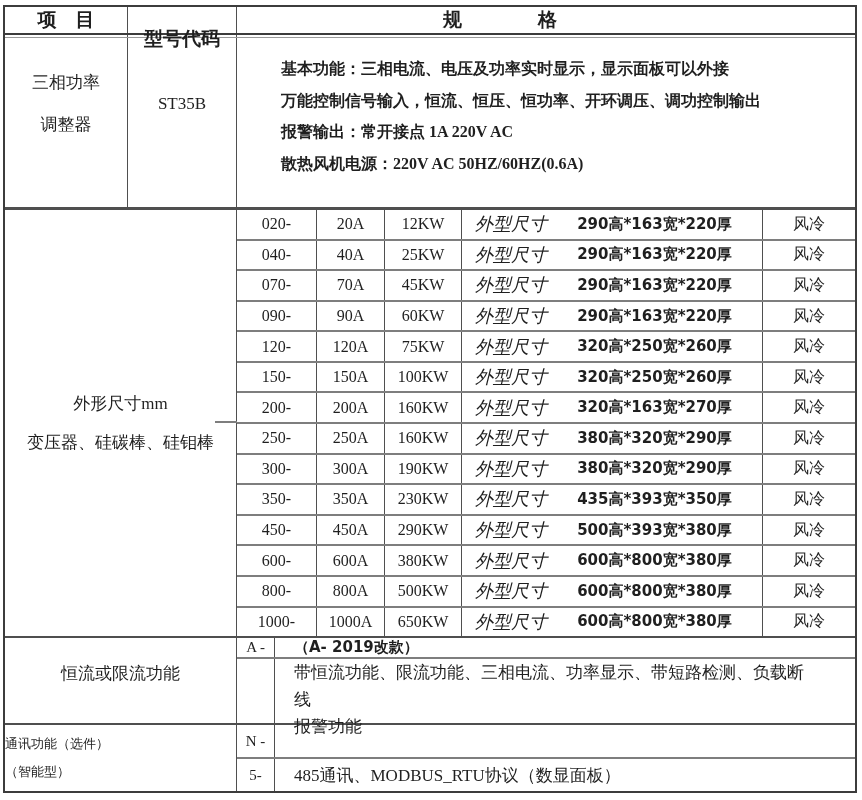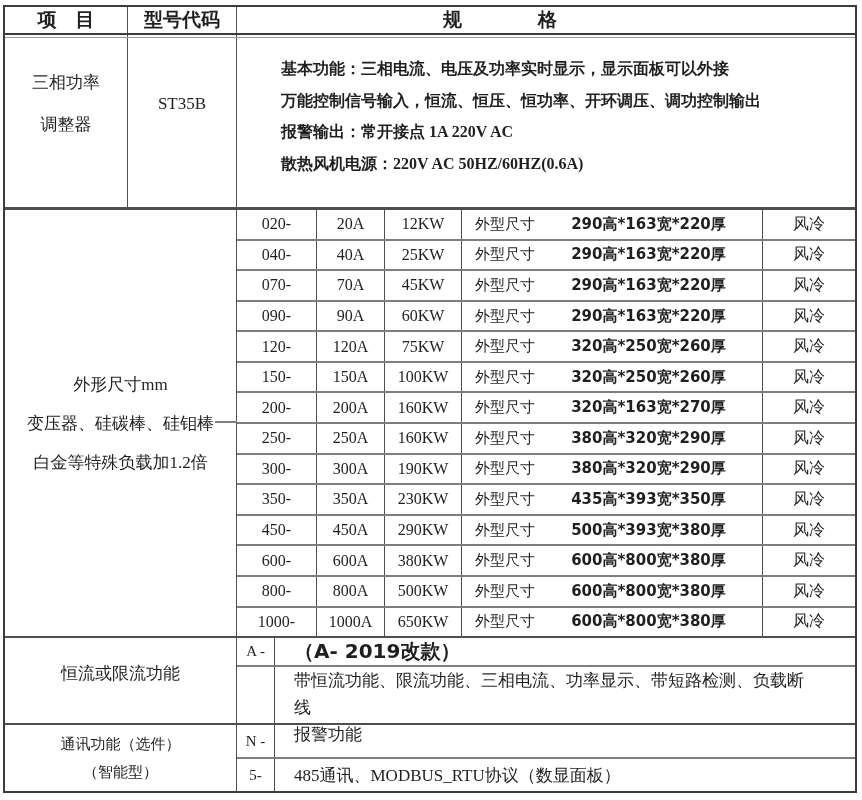--- a/index.html
+++ b/index.html
@@ -18,21 +18,21 @@
   .frame{position:absolute;left:3px;top:5px;width:854px;height:788px;border:2px solid var(--line-dark);}
 
   
   .hline{position:absolute;background:var(--line-dark);}
   .vline{position:absolute;background:var(--line-mid);width:1px;}
 
   
   .hdr{position:absolute;top:7px;height:26px;display:flex;align-items:center;justify-content:center;
        font-weight:bold;font-size:19px;letter-spacing:0;}
   .hdr-item{left:5px;width:122px;}
-  .hdr-model{left:128px;width:108px;}
+  .hdr-model{left:128px;width:108px;margin-top:19px;}
   .hdr-spec{left:237px;width:618px;padding-right:92px;}
 
   
   .info-name{position:absolute;left:5px;top:34px;width:122px;height:140px;
              display:flex;flex-direction:column;align-items:center;justify-content:center;
              font-size:17px;line-height:28px;gap:14px;}
   .info-model{position:absolute;left:128px;top:34px;width:108px;height:140px;
               display:flex;align-items:center;justify-content:center;font-size:17px;}
   .features{position:absolute;left:237px;top:34px;width:600px;padding:20px 0 0 44px;
             font-family:Liberation Serif, serif;font-weight:bold;
@@ -46,42 +46,42 @@
   .size-label .lbl-line{height:39px;display:flex;align-items:center;}
   .size-grid{position:absolute;left:237px;top:210px;width:618px;height:426px;
              display:flex;flex-direction:column;}
   .size-row{flex:1;display:grid;grid-template-columns:80px 68px 77px 301px 1fr;
             border-bottom:2px solid var(--line-row);}
   .size-row:last-child{border-bottom:none;}
   .size-row .cell{display:flex;align-items:center;justify-content:center;
                   border-right:1px solid var(--line-mid);font-size:16px;}
   .size-row .cell:last-child{border-right:none;}
   .size-row .c-spec{justify-content:flex-start;padding-left:13px;}
-  .spec-label{font-size:15px;flex:none;}
+  .spec-label{font-size:18px;flex:none;font-style:italic;}
   .spec-dims{flex:1;text-align:center;font-family:"DejaVu Sans","Liberation Sans",sans-serif;
              font-weight:bold;font-size:15px;}
   .c-cool{font-size:17px;}
   .tick{position:absolute;left:215px;top:421px;width:22px;height:2px;background:var(--line-row);}
 
   
   .cc-label{position:absolute;left:5px;top:638px;width:231px;height:85px;
             display:flex;align-items:center;justify-content:center;padding-bottom:14px;font-size:17px;}
   .comm-label{position:absolute;left:5px;top:725px;width:231px;height:66px;
-              display:flex;flex-direction:column;align-items:center;justify-content:center;
-              font-size:15px;line-height:28px;}
+              display:flex;flex-direction:column;align-items:flex-start;justify-content:center;
+              font-size:13px;line-height:28px;}
   .cc-grid{position:absolute;left:237px;top:638px;width:618px;height:85px;display:flex;flex-direction:column;}
   .cc-row1{height:31px;display:grid;grid-template-columns:38px 1fr;border-bottom:2px solid var(--line-row);}
   .cc-row2{flex:1;display:grid;grid-template-columns:38px 1fr;}
   .comm-grid{position:absolute;left:237px;top:725px;width:618px;height:66px;display:flex;flex-direction:column;}
   .comm-row1{height:34px;display:grid;grid-template-columns:38px 1fr;border-bottom:2px solid var(--line-row);}
   .comm-row2{flex:1;display:grid;grid-template-columns:38px 1fr;}
   .code-cell{display:flex;align-items:center;justify-content:center;
              border-right:1px solid var(--line-mid);font-size:15px;white-space:pre;}
   .desc-cell{display:flex;align-items:center;padding-left:19px;font-size:17px;}
-  .desc-note{font-family:"DejaVu Sans","Liberation Sans",sans-serif;font-weight:bold;font-size:20px;}
+  .desc-note{font-family:"DejaVu Sans","Liberation Sans",sans-serif;font-weight:bold;font-size:15px;}
   .desc-wrap{align-items:center;line-height:27px;padding-right:40px;white-space:pre-line;}
 </style>
 </head>
 <body>
 
 <div class="page">
   <div class="frame"></div>
 
   <div class="vline" style="left:127px;top:7px;height:203px;"></div>
   <div class="vline" style="left:236px;top:7px;height:784px;"></div>
@@ -105,21 +105,20 @@
   <div class="features">
     <div class="f-line">基本功能：三相电流、电压及功率实时显示，显示面板可以外接</div>
     <div class="f-line">万能控制信号输入，恒流、恒压、恒功率、开环调压、调功控制输出</div>
     <div class="f-line">报警输出：常开接点 1A 220V AC</div>
     <div class="f-line">散热风机电源：220V AC 50HZ/60HZ(0.6A)</div>
   </div>
 
   <div class="size-label">
     <div class="lbl-line">外形尺寸mm</div>
     <div class="lbl-line">变压器、硅碳棒、硅钼棒</div>
-    <div class="lbl-line">白金等特殊负载加1.2倍</div>
   </div>
   <div class="size-grid" id="size-grid">
     <div class="size-row">
       <div class="cell c-code">020-</div>
       <div class="cell c-cur">20A</div>
       <div class="cell c-pow">12KW</div>
       <div class="cell c-spec">
         <span class="spec-label">外型尺寸</span>
         <span class="spec-dims">290高*163宽*220厚</span>
       </div>

